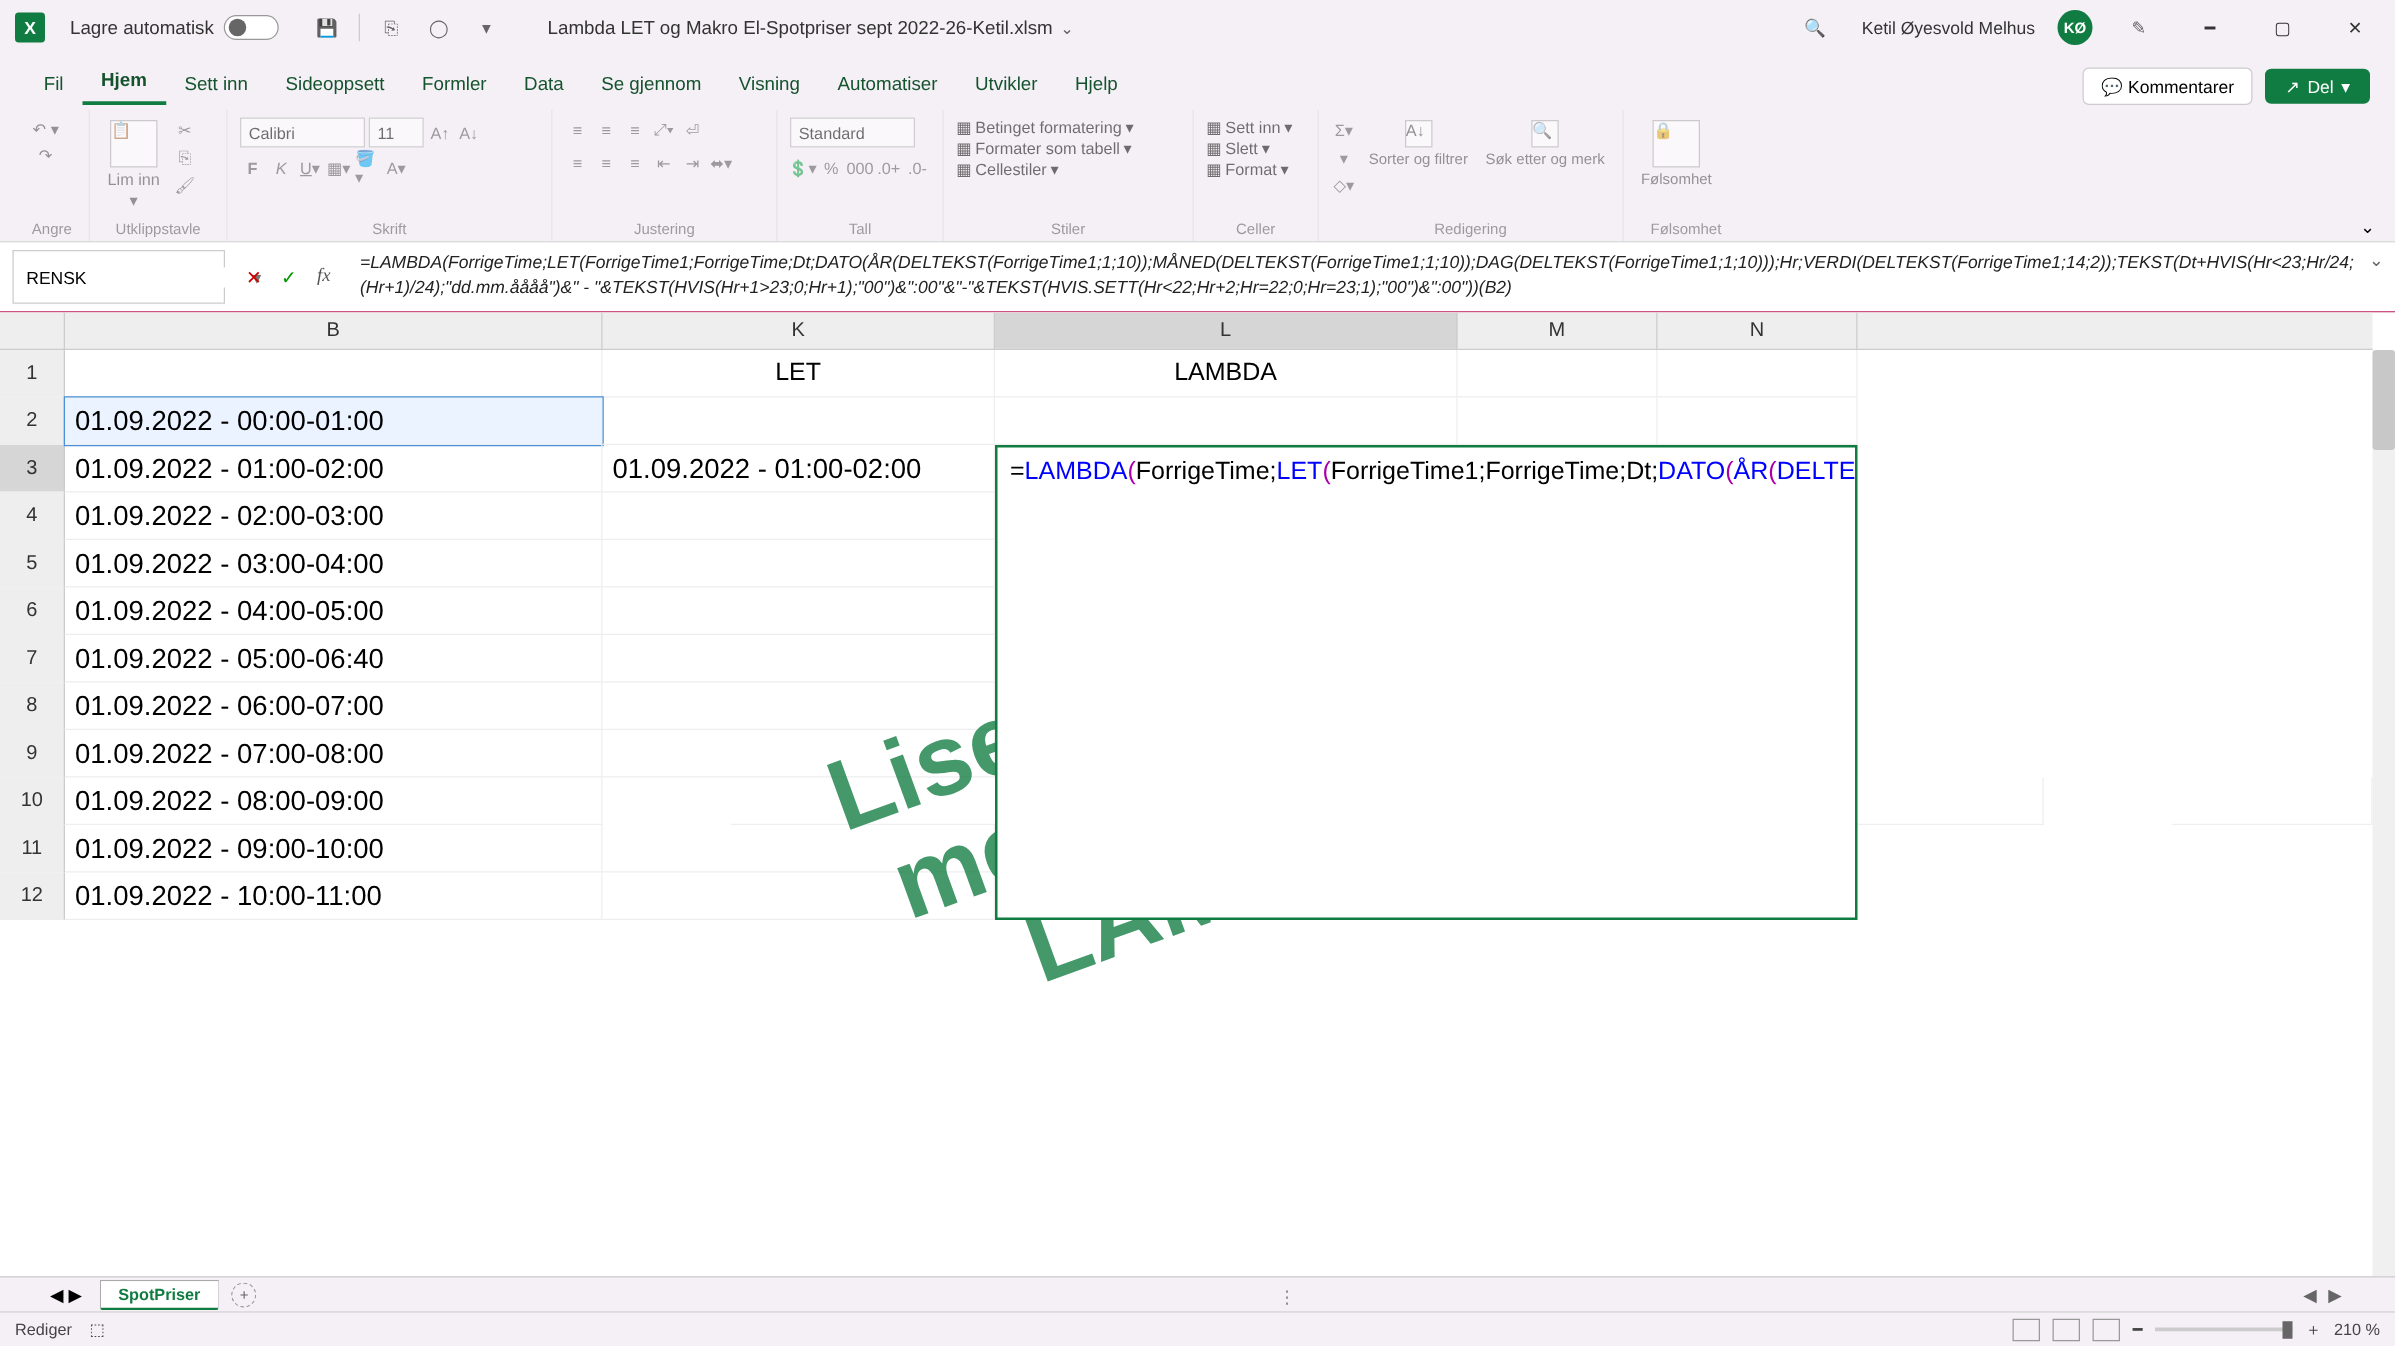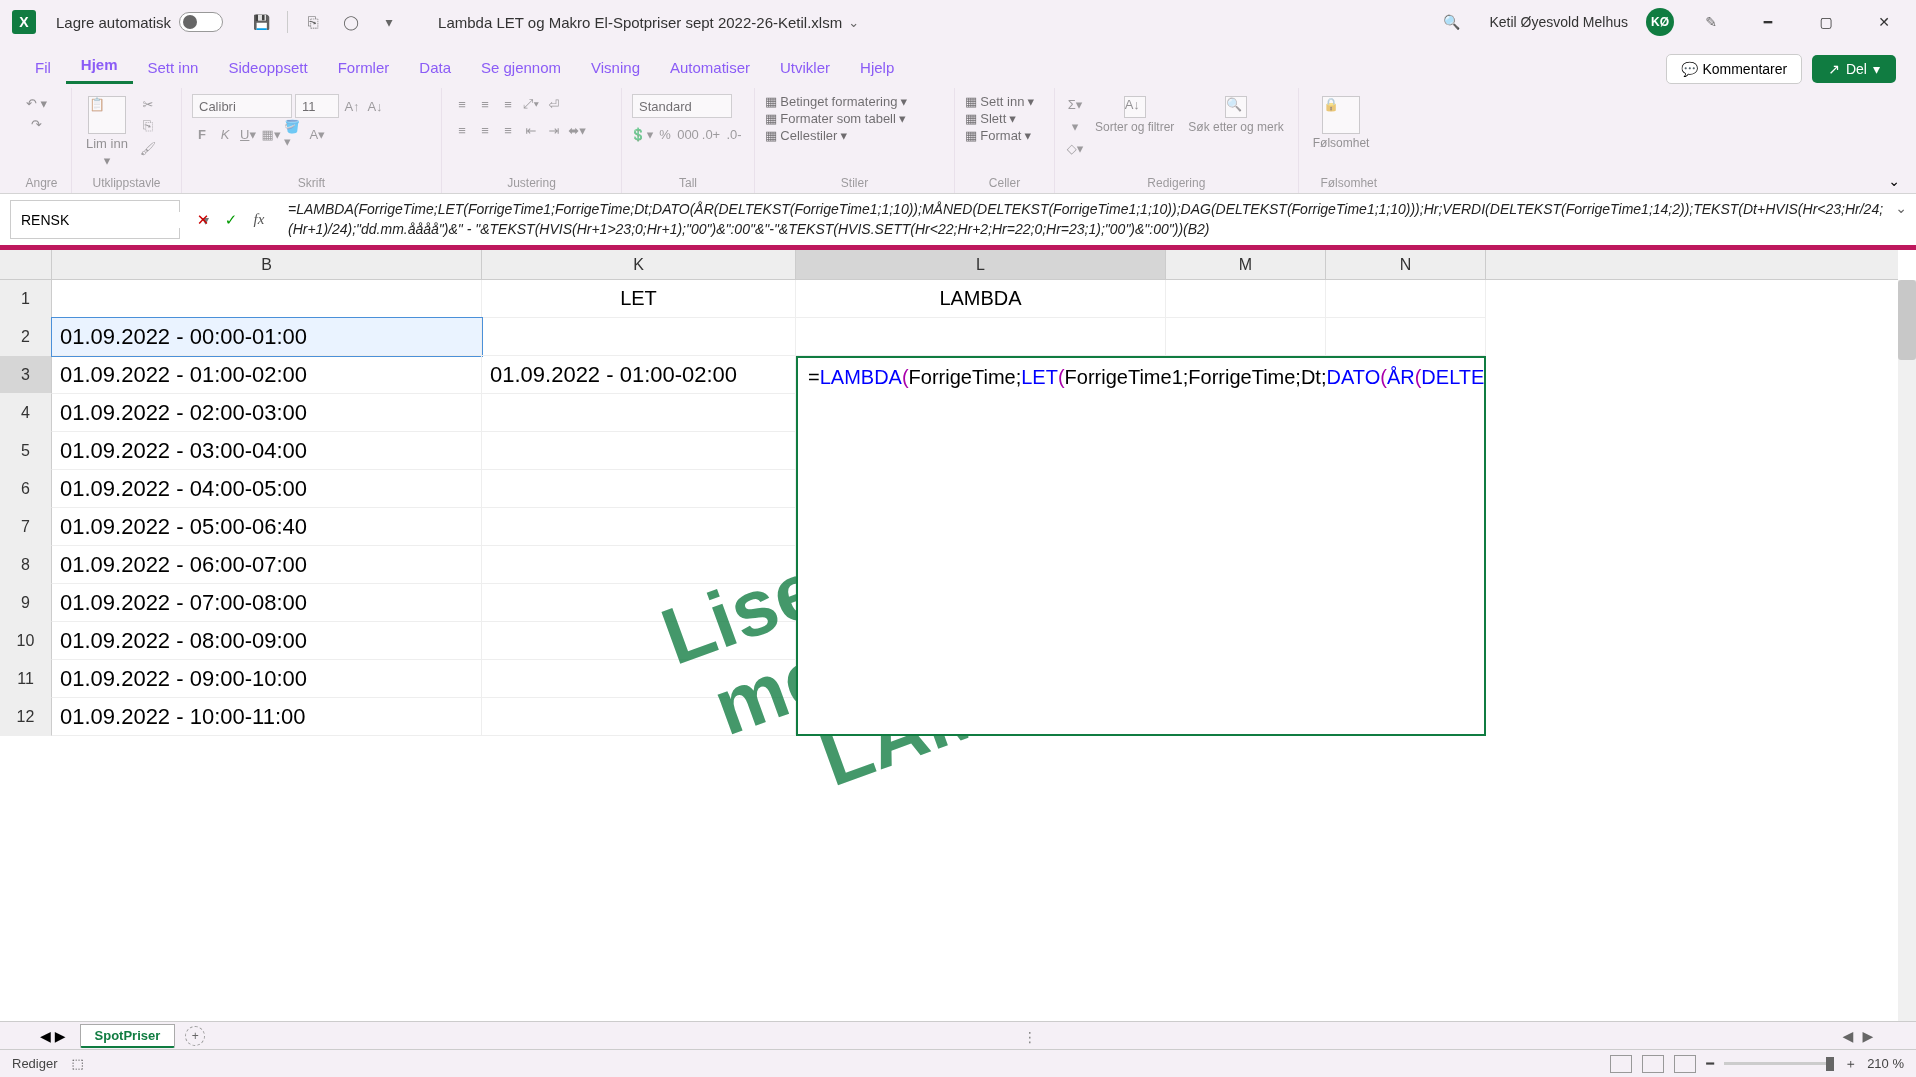--- a/index.html
+++ b/index.html
@@ -14,42 +14,42 @@
 .tb-ico { width: 22px; height: 22px; margin: 0 8px; display: flex; align-items: center; justify-content: center; color: #666; cursor: pointer; }
 .tb-ico.purple { color: #8b3a9e; }
 .filename { font-size: 15px; color: #333; margin-left: 30px; flex: 0 0 auto; }
 .titlebar-right { margin-left: auto; display: flex; align-items: center; gap: 18px; }
 .user-name { font-size: 14px; color: #333; }
 .avatar { width: 28px; height: 28px; border-radius: 50%; background: #107c41; color: #fff; display: flex; align-items: center; justify-content: center; font-size: 12px; font-weight: bold; }
 .win-btn { width: 40px; height: 30px; display: flex; align-items: center; justify-content: center; cursor: pointer; font-size: 14px; color: #333; }
 
 
 .ribbon-tabs { height: 40px; display: flex; align-items: flex-end; padding: 0 20px; gap: 0; background: #f5f0f6; }
-.ribbon-tab { padding: 8px 15px; font-size: 15px; color: #8b5cf6; cursor: pointer; }
+.ribbon-tab { padding: 8px 15px; font-size: 15px; color: #14532d; cursor: pointer; }
 .ribbon-tab.active { border-bottom: 3px solid #107c41; font-weight: 600; }
 .ribbon-right { margin-left: auto; display: flex; align-items: center; gap: 10px; }
 .comments-btn { padding: 6px 14px; border: 1px solid #ccc; border-radius: 5px; background: #fff; font-size: 14px; cursor: pointer; }
 .share-btn { padding: 6px 16px; background: #107c41; color: #fff; border-radius: 5px; font-size: 14px; cursor: pointer; display: flex; align-items: center; gap: 6px; }
 
 
 .ribbon { height: 110px; background: #f5f0f6; border-bottom: 1px solid #d4d4d4; display: flex; padding: 4px 12px 0; }
 .rgroup { display: flex; flex-direction: column; padding: 0 10px; border-right: 1px solid #e0d6e3; opacity: 0.55; }
 .rgroup-body { flex: 1; display: flex; align-items: flex-start; gap: 6px; padding-top: 6px; }
 .rgroup-label { text-align: center; font-size: 12px; color: #555; padding: 3px 0; }
 .rbtn { display: flex; flex-direction: column; align-items: center; font-size: 13px; color: #444; cursor: pointer; padding: 2px 4px; gap: 2px; }
 .rbtn-ico { width: 22px; height: 22px; border: 1px solid #aaa; background: #fff; }
 .rbtn-lg { width: 38px; height: 38px; }
 .rbtn-stack { display: flex; flex-direction: column; gap: 2px; }
 .rbtn-row { display: flex; gap: 3px; align-items: center; }
 .font-sel { width: 100px; height: 24px; border: 1px solid #b3b3b3; background: #fff; font-size: 13px; padding: 0 6px; }
 .size-sel { width: 44px; height: 24px; border: 1px solid #b3b3b3; background: #fff; font-size: 13px; padding: 0 6px; }
 .sm-btn { width: 20px; height: 20px; display: flex; align-items: center; justify-content: center; font-size: 13px; color: #555; cursor: pointer; }
 
 
-.formula-row { height: 56px; display: flex; align-items: stretch; background: #fff; border-bottom: 5px solid #be185d; }
+.formula-row { height: 56px; display: flex; align-items: stretch; background: #fff; border-bottom: 1px solid #be185d; }
 .name-box { width: 170px; border: 1px solid #ccc; margin: 6px 4px 6px 10px; display: flex; align-items: center; padding: 0 10px; font-size: 14px; }
 .name-box input { border: none; outline: none; flex: 1; font-size: 14px; }
 .fb-btns { display: flex; align-items: center; gap: 6px; padding: 0 8px; }
 .fb-btn { width: 22px; height: 22px; display: flex; align-items: center; justify-content: center; cursor: pointer; font-size: 15px; }
 .fb-x { color: #c00; }
 .fb-chk { color: #090; }
 .fb-fx { font-style: italic; color: #555; font-family: serif; }
 .formula-input { flex: 1; padding: 6px 10px; font-size: 14px; color: #222; line-height: 1.4; overflow: hidden; white-space: normal; font-style: italic; }
 .fb-expand { width: 30px; display: flex; align-items: flex-start; justify-content: center; padding-top: 6px; cursor: pointer; color: #666; }
 
@@ -354,21 +354,21 @@
         <div class="cell" style="width: 160px; height: 38px;"></div>
         <div class="cell" style="width: 160px; height: 38px;"></div>
       </div>
       <div class="crow" style="height: 38px;">
         <div class="cell" style="width: 430px; height: 38px;">01.09.2022 - 07:00-08:00</div>
         <div class="cell" style="width: 314px; height: 38px;"></div>
         <div class="cell" style="width: 370px; height: 38px; visibility: hidden;"></div>
         <div class="cell" style="width: 160px; height: 38px;"></div>
         <div class="cell" style="width: 160px; height: 38px;"></div>
       </div>
-      <div class="crow" style="height: 38px;">
+      <div class="crow" style="height: 38px; justify-content: space-between;">
         <div class="cell" style="width: 430px; height: 38px;">01.09.2022 - 08:00-09:00</div>
         <div class="cell" style="width: 314px; height: 38px;"></div>
         <div class="cell" style="width: 370px; height: 38px; visibility: hidden;"></div>
         <div class="cell" style="width: 160px; height: 38px;"></div>
         <div class="cell" style="width: 160px; height: 38px;"></div>
       </div>
       <div class="crow" style="height: 38px;">
         <div class="cell" style="width: 430px; height: 38px;">01.09.2022 - 09:00-10:00</div>
         <div class="cell" style="width: 314px; height: 38px;"></div>
         <div class="cell" style="width: 370px; height: 38px; visibility: hidden;"></div>

